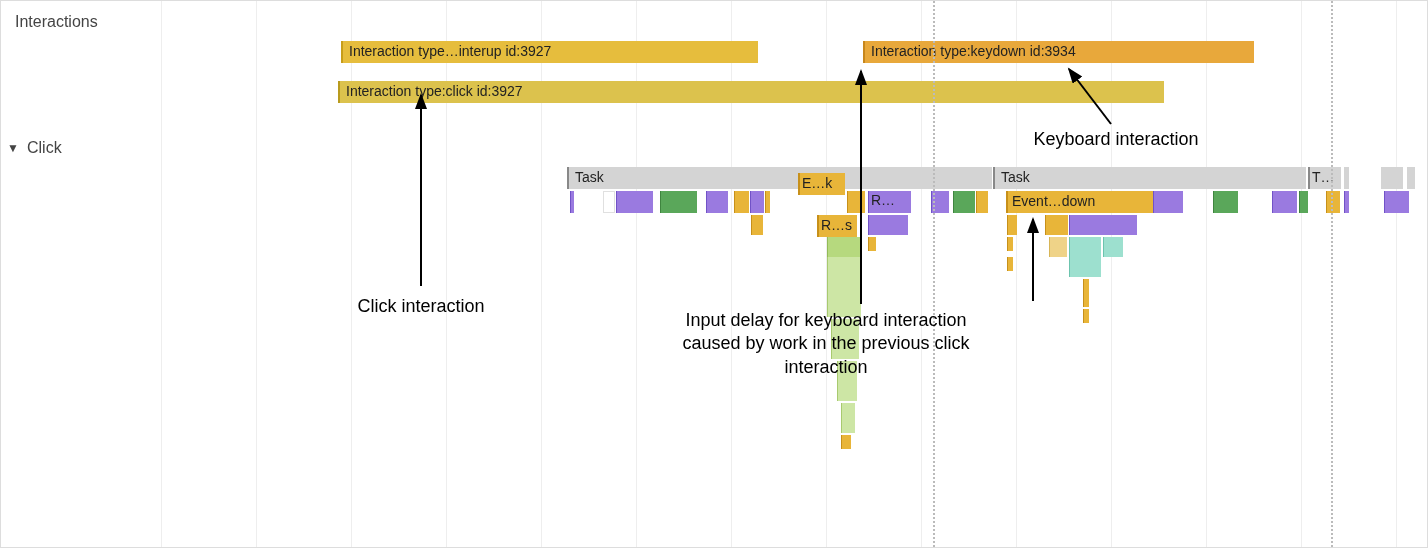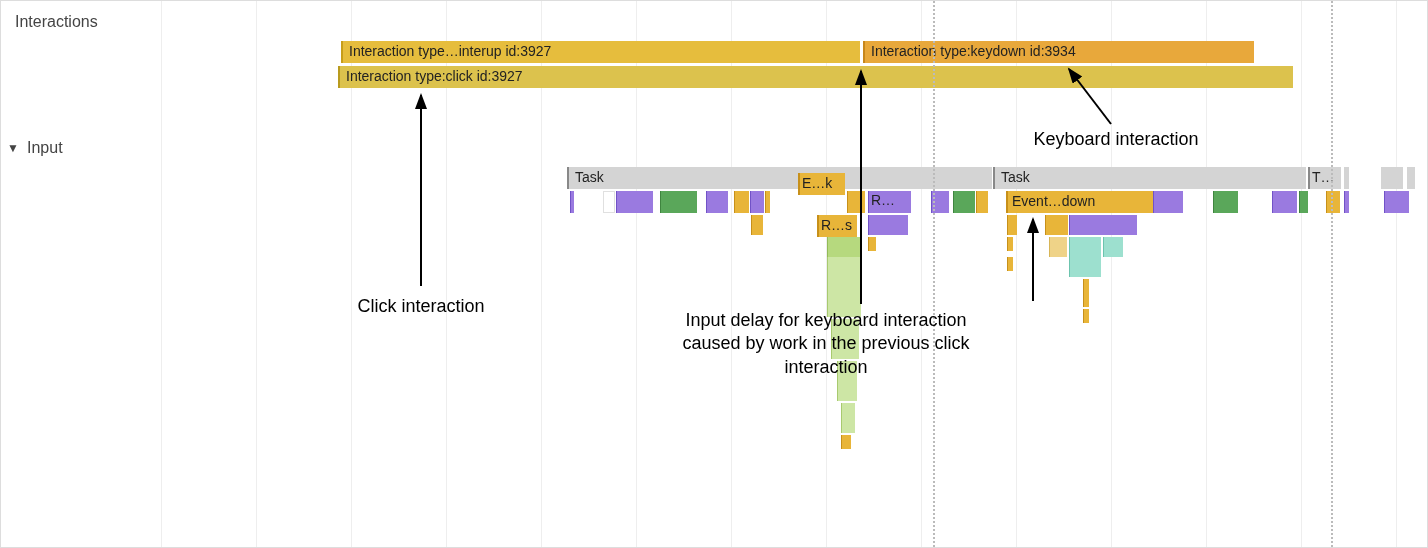--- a/index.html
+++ b/index.html
@@ -52,29 +52,29 @@
     <div class="gridline" style="left:1205px"></div>
     <div class="gridline" style="left:1300px"></div>
     <div class="gridline" style="left:1395px"></div>
   </div>
 
   <div class="dotted-line" style="left:932px"></div>
   <div class="dotted-line" style="left:1330px"></div>
 
   <div class="track-label" style="top:12px">Interactions</div>
   <span class="disclosure" style="top:140px">▼</span>
-  <div class="track-label" style="top:138px;left:26px">Input</div>
+  <div class="track-label" style="top:138px;left:26px">Click</div>
 
-  <div class="bar interaction-1" style="top:40px;left:340px;width:519px">
+  <div class="bar interaction-1" style="top:40px;left:340px;width:417px">
     <span class="bar-label">Interaction type…interup id:3927</span>
   </div>
   <div class="bar interaction-3" style="top:40px;left:862px;width:391px">
     <span class="bar-label">Interaction type:keydown id:3934</span>
   </div>
-  <div class="bar interaction-2" style="top:65px;left:337px;width:955px">
+  <div class="bar interaction-2" style="top:80px;left:337px;width:826px">
     <span class="bar-label">Interaction type:click id:3927</span>
   </div>
 
   <div class="bar task" style="top:166px;left:566px;width:425px">
     <span class="bar-label">Task</span>
   </div>
   <div class="bar task" style="top:166px;left:992px;width:313px">
     <span class="bar-label">Task</span>
   </div>
   <div class="bar task" style="top:166px;left:1307px;width:33px">

